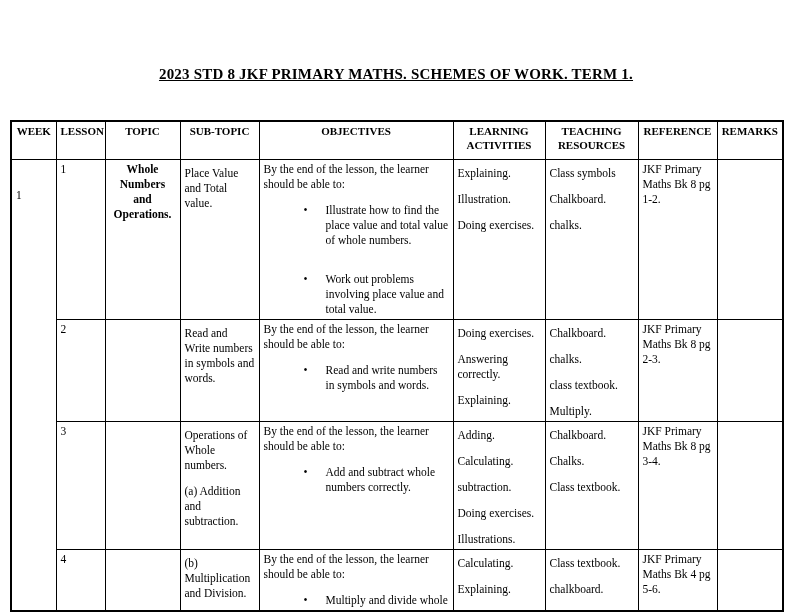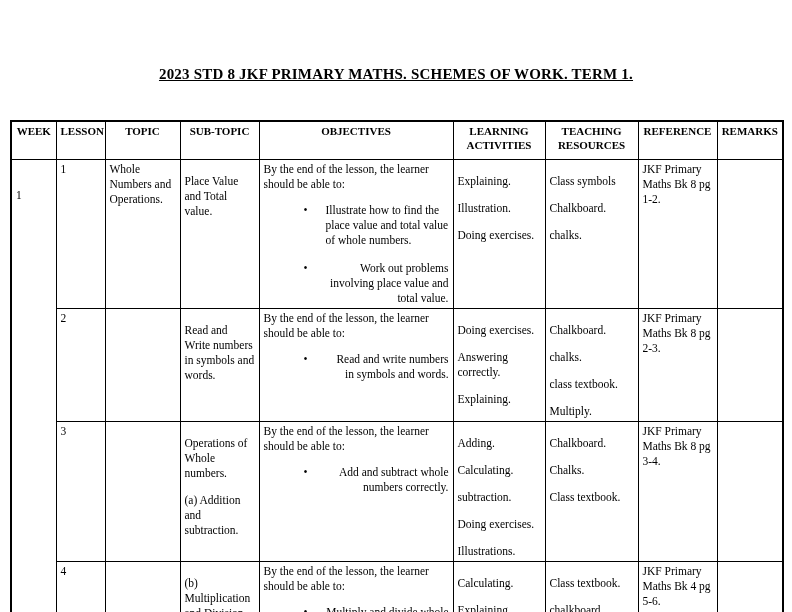--- a/index.html
+++ b/index.html
@@ -45,33 +45,33 @@
     font-size: 11px;
     font-weight: bold;
     line-height: 14px;
   }
   tr.header-row { height: 38px; }
   tr.row-0 { height: 120px; }
   tr.row-1 { height: 89px; }
   tr.row-2 { height: 108px; }
   tr.row-3 { height: 53px; }
   .week-num { margin-top: 26px; }
-  td p { margin: 12px 0 11px 0; }
+  td p { margin: 4px 0 11px 0; }
   td p:last-child { margin-bottom: 0; }
-  .topic-bold { font-weight: normal; }
+  .topic-bold { font-weight: bold; text-align: center; }
   ul.obj-list {
     list-style: none;
     margin: 11px 0 0 0;
     padding: 0 0 0 62px;
   }
   ul.obj-list li {
     position: relative;
-    margin-bottom: 13px;
-  }
-  ul.obj-list li:last-child { margin-bottom: 0; text-align: right; }
+    margin-bottom: 24px;
+  }
+  ul.obj-list li:last-child { margin-bottom: 0; }
   ul.obj-list li::before {
     content: "\2022";
     position: absolute;
     left: -22px;
     top: 0;
   }
 </style>
 </head>
 <body>
 

